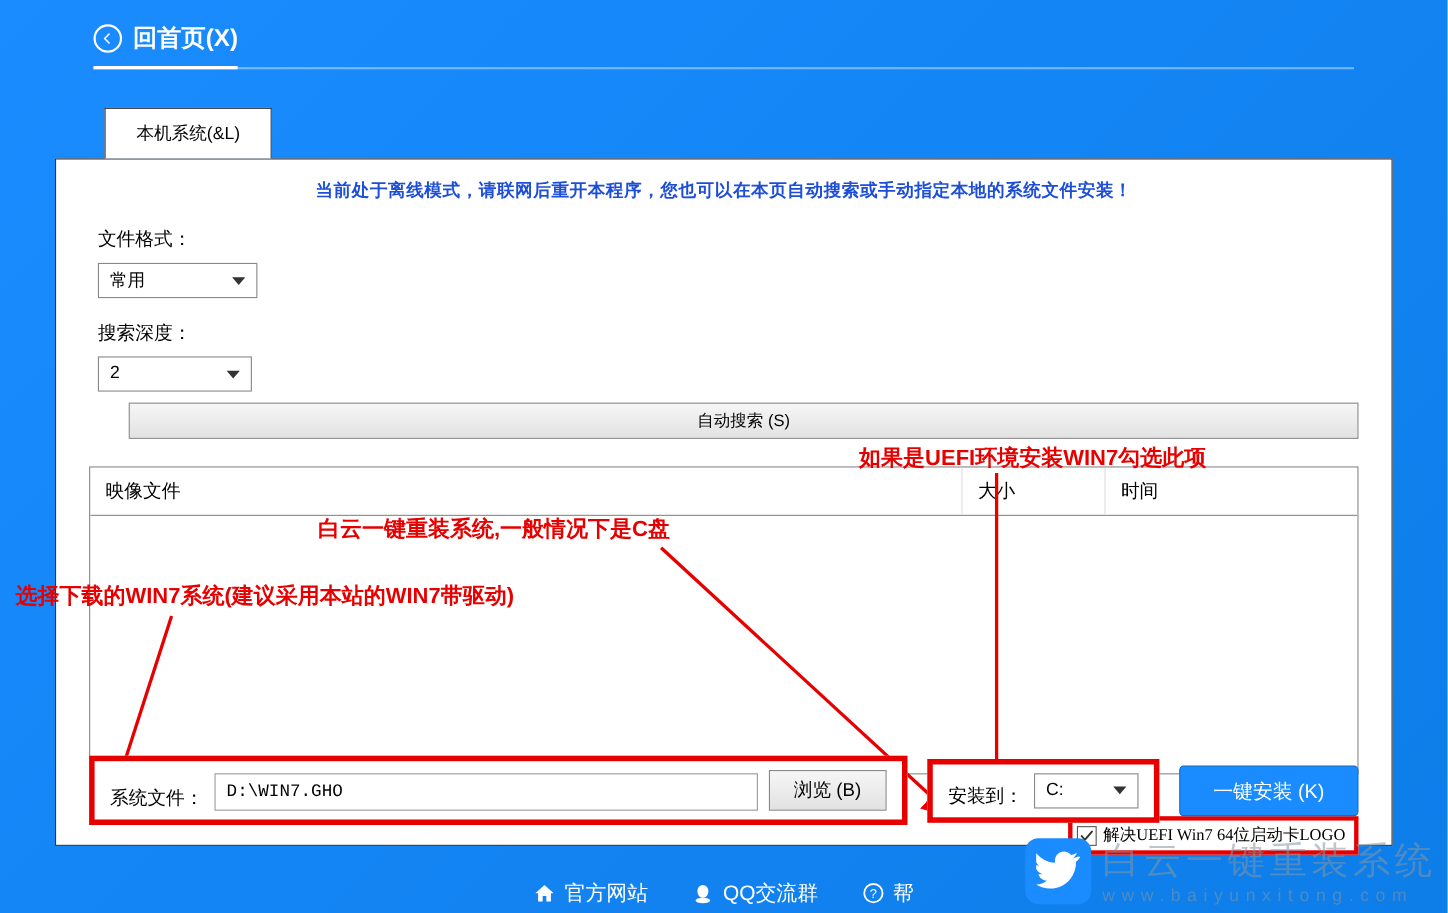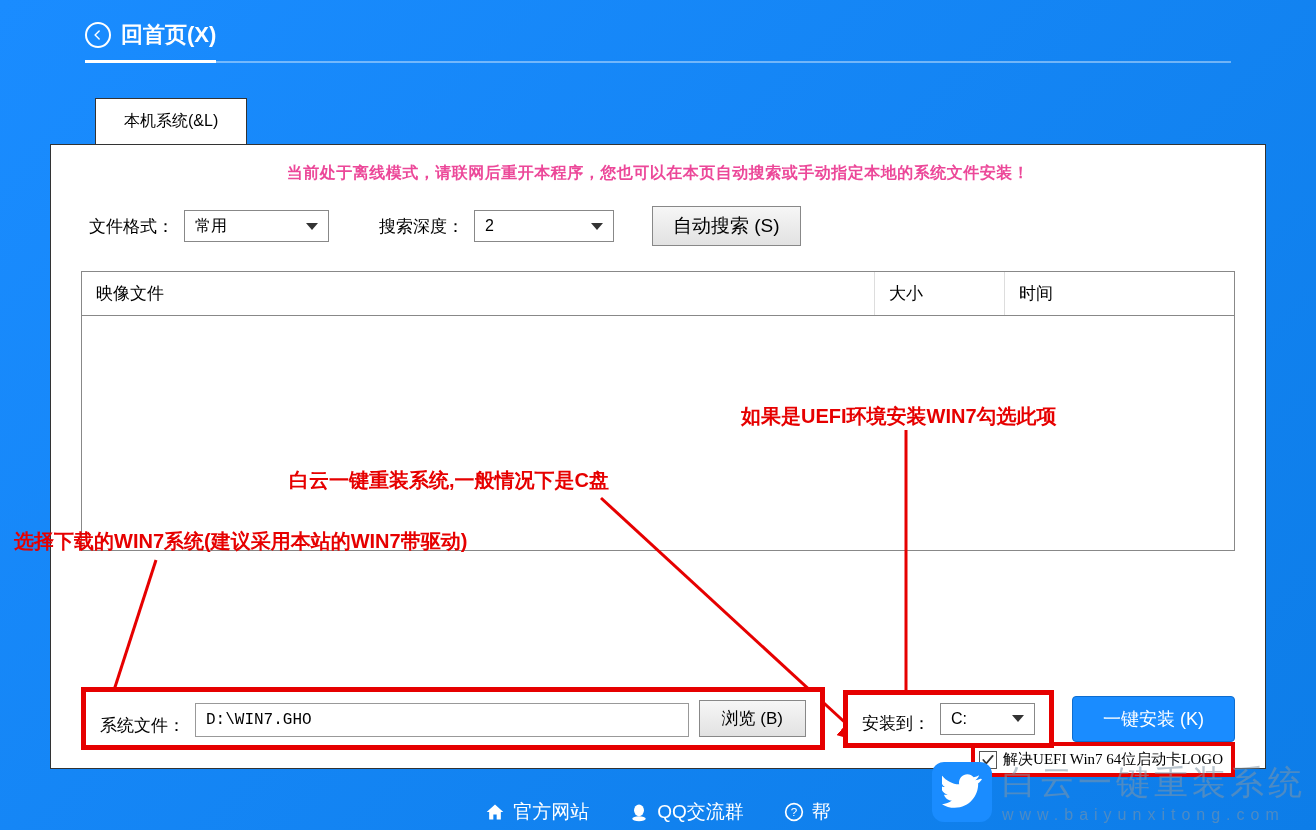--- a/index.html
+++ b/index.html
@@ -61,33 +61,33 @@
   text-align: right;
 }
 .panel-body {
   background: #fff;
   border: 1px solid #333;
   padding: 18px 30px 24px 30px;
   min-height: 625px;
   position: relative;
 }
 .warning {
-  color: #ec4899;
+  color: #1d4ed8;
   font-size: 16px;
   font-weight: bold;
   text-align: center;
   margin-bottom: 22px;
   letter-spacing: 0.5px;
 }
 .filter-row {
   display: flex;
-  align-items: center;
   gap: 10px;
   margin-bottom: 25px;
   padding-left: 8px;
+  flex-direction: column;
 }
 .lbl { font-size: 17px; }
 .select {
   border: 1px solid #888;
   height: 32px;
   display: inline-flex;
   align-items: center;
   justify-content: space-between;
   padding: 0 10px;
   font-size: 16px;
@@ -100,21 +100,21 @@
 .select .tri {
   width: 0; height: 0;
   border-left: 6px solid transparent;
   border-right: 6px solid transparent;
   border-top: 7px solid #333;
 }
 .auto-search {
   border: 1px solid #888;
   background: linear-gradient(#f6f6f6,#e2e2e2);
   padding: 6px 20px;
-  font-size: 19px;
+  font-size: 15px;
   margin-left: 28px;
   cursor: pointer;
 }
 .table-wrap {
   border: 1px solid #888;
   height: 280px;
   position: relative;
   overflow: hidden;
 }
 .table-header {
@@ -296,21 +296,21 @@
     </div>
 
     <div class="table-wrap">
       <div class="table-header">
         <div class="th th1">映像文件</div>
         <div class="th th2">大小</div>
         <div class="th th3">时间</div>
       </div>
     </div>
 
-    <div class="annot" style="left:690px; top:258px;">如果是UEFI环境安装WIN7勾选此项</div>
+    <div class="annot" style="left:730px; top:258px;">如果是UEFI环境安装WIN7勾选此项</div>
     <div class="annot" style="left:238px; top:322px;">白云一键重装系统,一般情况下是C盘</div>
     <div class="annot" style="left:-37px; top:383px;">选择下载的WIN7系统(建议采用本站的WIN7带驱动)</div>
 
     <svg class="arrow-svg" style="left:830px; top:285px;" width="50" height="310">
       <defs>
           <marker id="ah1" markerWidth="10" markerHeight="10" refX="2" refY="5" orient="auto">
             <path d="M0,0 L10,5 L0,10 z" fill="#e60000"></path>
           </marker>
         </defs>
       <line x1="25" y1="0" x2="25" y2="295" stroke="#e60000" stroke-width="3" marker-end="url(#ah1)"></line>

